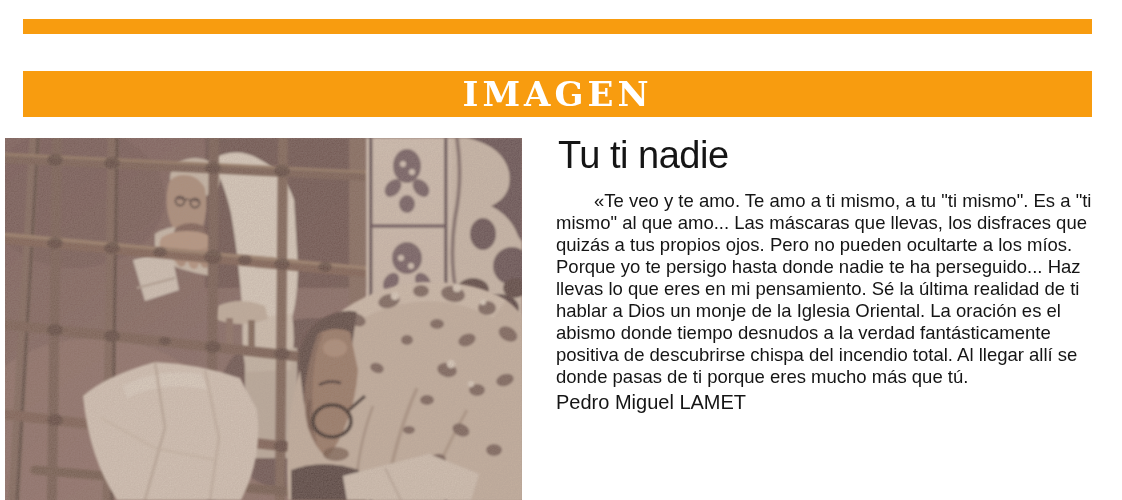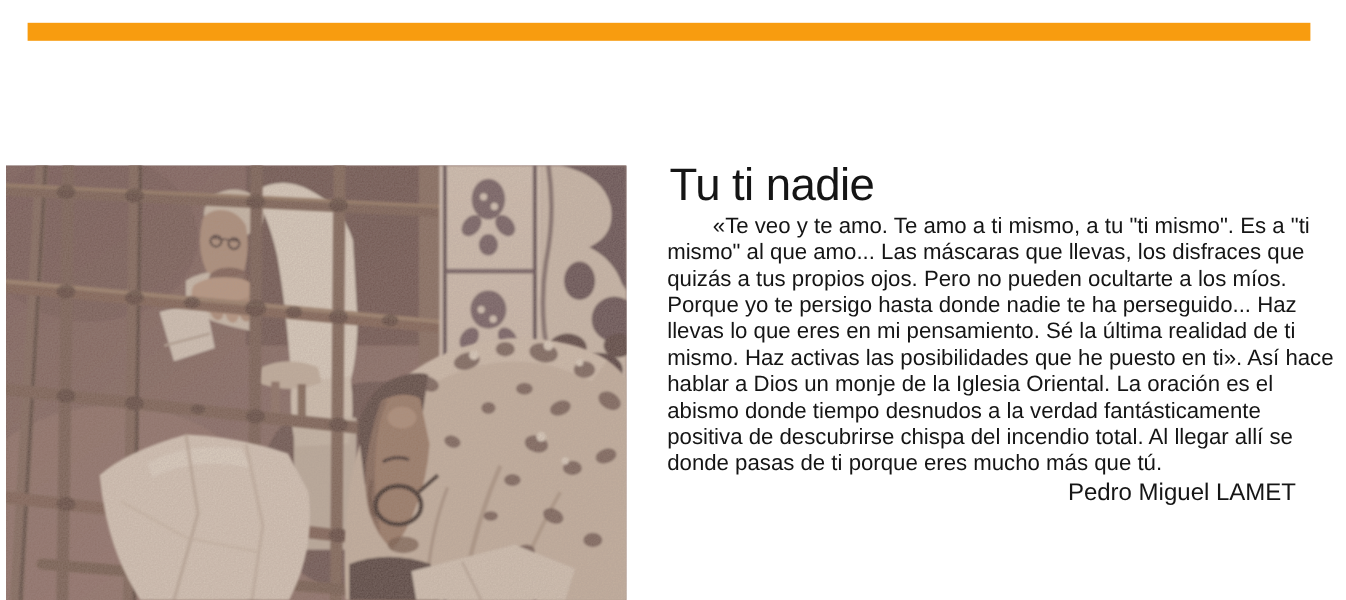--- a/index.html
+++ b/index.html
@@ -24,35 +24,38 @@
     position:absolute;left:5px;top:138px;width:517px;height:362px;
   }
   .photo svg{display:block;}
   .article{
     position:absolute;left:556px;top:135px;width:554px;color:#151515;
   }
   .title{
     font-size:38px;line-height:40px;font-weight:400;margin:0 0 0 2px;
     letter-spacing:-0.5px;
   }
-  .body{margin-top:2px;}
+  .body{margin-top:15px;}
   .line{font-size:18.5px;line-height:22px;white-space:nowrap;}
   .line.indent{padding-left:38px;}
   .attribution{
-    font-size:20px;line-height:24px;text-align:right;padding-right:30px;
+    font-size:20px;line-height:24px;padding-right:30px;
     margin-top:2px;
   }
 </style>
 </head>
 <body>
 
 <div class="page">
 
   <div class="bar-thin"></div>
 
+  <div class="banner">
+    <span class="banner-text">IMAGEN</span>
+  </div>
 
   <div class="photo">
     <svg width="517" height="362" viewBox="0 0 517 362" preserveAspectRatio="none" xmlns="http://www.w3.org/2000/svg" role="img">
       <defs>
         <linearGradient id="bgG" x1="0" y1="0" x2="1" y2="1">
           <stop offset="0" stop-color="#715551"></stop>
           <stop offset="0.5" stop-color="#7e625c"></stop>
           <stop offset="1" stop-color="#8e7168"></stop>
         </linearGradient>
         <linearGradient id="tileG" x1="0" y1="0" x2="0" y2="1">
@@ -238,21 +241,20 @@
   </div>
 
   <div class="article">
     <h1 class="title">Tu ti nadie</h1>
     <div class="body">
       <div class="line indent">«Te veo y te amo. Te amo a ti mismo, a tu "ti mismo". Es a "ti</div>
       <div class="line">mismo" al que amo... Las máscaras que llevas, los disfraces que</div>
       <div class="line">quizás a tus propios ojos. Pero no pueden ocultarte a los míos.</div>
       <div class="line">Porque yo te persigo hasta donde nadie te ha perseguido... Haz</div>
       <div class="line">llevas lo que eres en mi pensamiento. Sé la última realidad de ti</div>
-      <div class="line">mismo. Haz activas las posibilidades que he puesto en ti». Así hace</div>
       <div class="line">hablar a Dios un monje de la Iglesia Oriental. La oración es el</div>
       <div class="line">abismo donde tiempo desnudos a la verdad fantásticamente</div>
       <div class="line">positiva de descubrirse chispa del incendio total. Al llegar allí se</div>
       <div class="line">donde pasas de ti porque eres mucho más que tú.</div>
     </div>
     <div class="attribution">Pedro Miguel LAMET</div>
   </div>
 
 </div>
 

